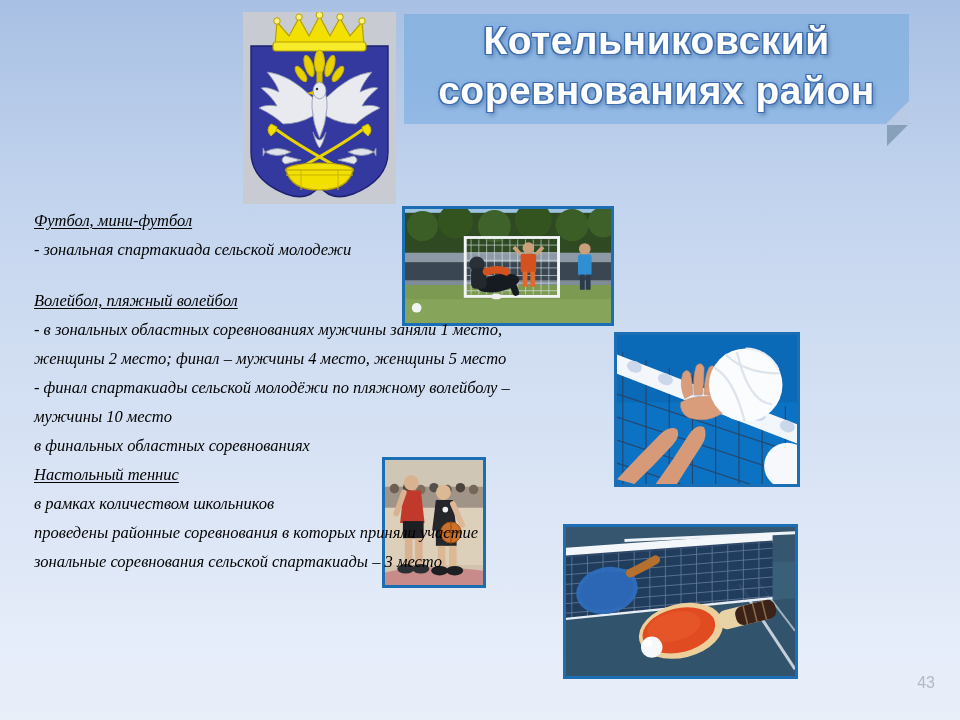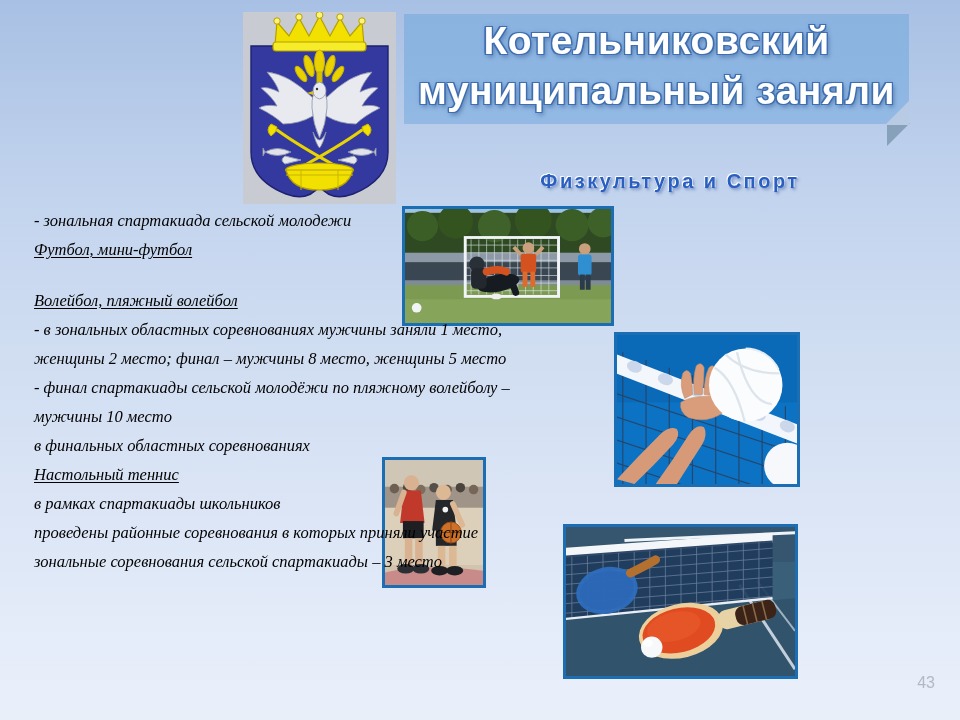--- a/index.html
+++ b/index.html
@@ -159,24 +159,23 @@
 <body>
 
 <div class="slide">
 
   <div class="title-banner">
     <div class="fold"></div>
     <div class="fold2"></div>
   </div>
   <div class="title-text">
     <div>Котельниковский</div>
-    <div>муниципальный заняли</div>
-  </div>
-
-  <div class="subtitle">Физкультура  и  Спорт</div>
+    <div>соревнованиях район</div>
+  </div>
+
 
   <div class="emblem-wrap">
     <div class="emblem-bg"></div>
     <svg class="emblem-svg" viewBox="0 0 153 192">
 
       <path d="M8 34 H145 V140 Q145 168 110 182 Q88 190 76.5 174 Q65 190 43 182 Q8 168 8 140 Z" fill="#33399e" stroke="#1d2170" stroke-width="1.4"></path>
 
       <g>
         <path d="M32 33 L34 10 L46 24 L56 6 L66 24 L76.5 4 L87 24 L97 6 L107 24 L119 10 L121 33 Z" fill="#f2e100" stroke="#b5a000" stroke-width="1.2"></path>
         <rect x="30" y="30" width="93" height="9" rx="3" fill="#f7ec2a" stroke="#b5a000" stroke-width="1.2"></rect>
@@ -428,34 +427,34 @@
         </g>
       </g>
 
       <circle cx="88" cy="125" r="11" fill="#f6f8fa"></circle>
       <ellipse cx="84" cy="121" rx="5" ry="4" fill="#ffffff" opacity=".8"></ellipse>
     </svg>
   </div>
 
   <div class="body-text">
 
+    <span class="ln hdr">Футбол, мини-футбол</span>
     <span class="ln">- зональная спартакиада сельской молодежи</span>
-    <span class="ln hdr">Футбол, мини-футбол</span>
 
     <span class="sp"></span>
 
     <span class="ln hdr">Волейбол, пляжный волейбол</span>
     <span class="ln">- в зональных областных соревнованиях мужчины заняли 1 место,</span>
-    <span class="ln"> женщины 2 место;  финал – мужчины 8 место,  женщины 5 место</span>
+    <span class="ln"> женщины 2 место;  финал – мужчины 4 место,  женщины 5 место</span>
     <span class="ln"> - финал спартакиады сельской молодёжи  по пляжному волейболу –</span>
     <span class="ln">   мужчины 10 место</span>
 
     <span class="ln">в финальных областных соревнованиях</span>
 
     <span class="ln hdr">Настольный теннис</span>
-    <span class="ln">в рамках спартакиады школьников</span>
+    <span class="ln">в рамках количеством школьников</span>
     <span class="ln">проведены районные соревнования в которых приняли участие</span>
     <span class="ln">зональные соревнования сельской спартакиады – 3 место</span>
   </div>
 
   <div class="slide-num">43</div>
 
 </div>
 
 </body></html>

